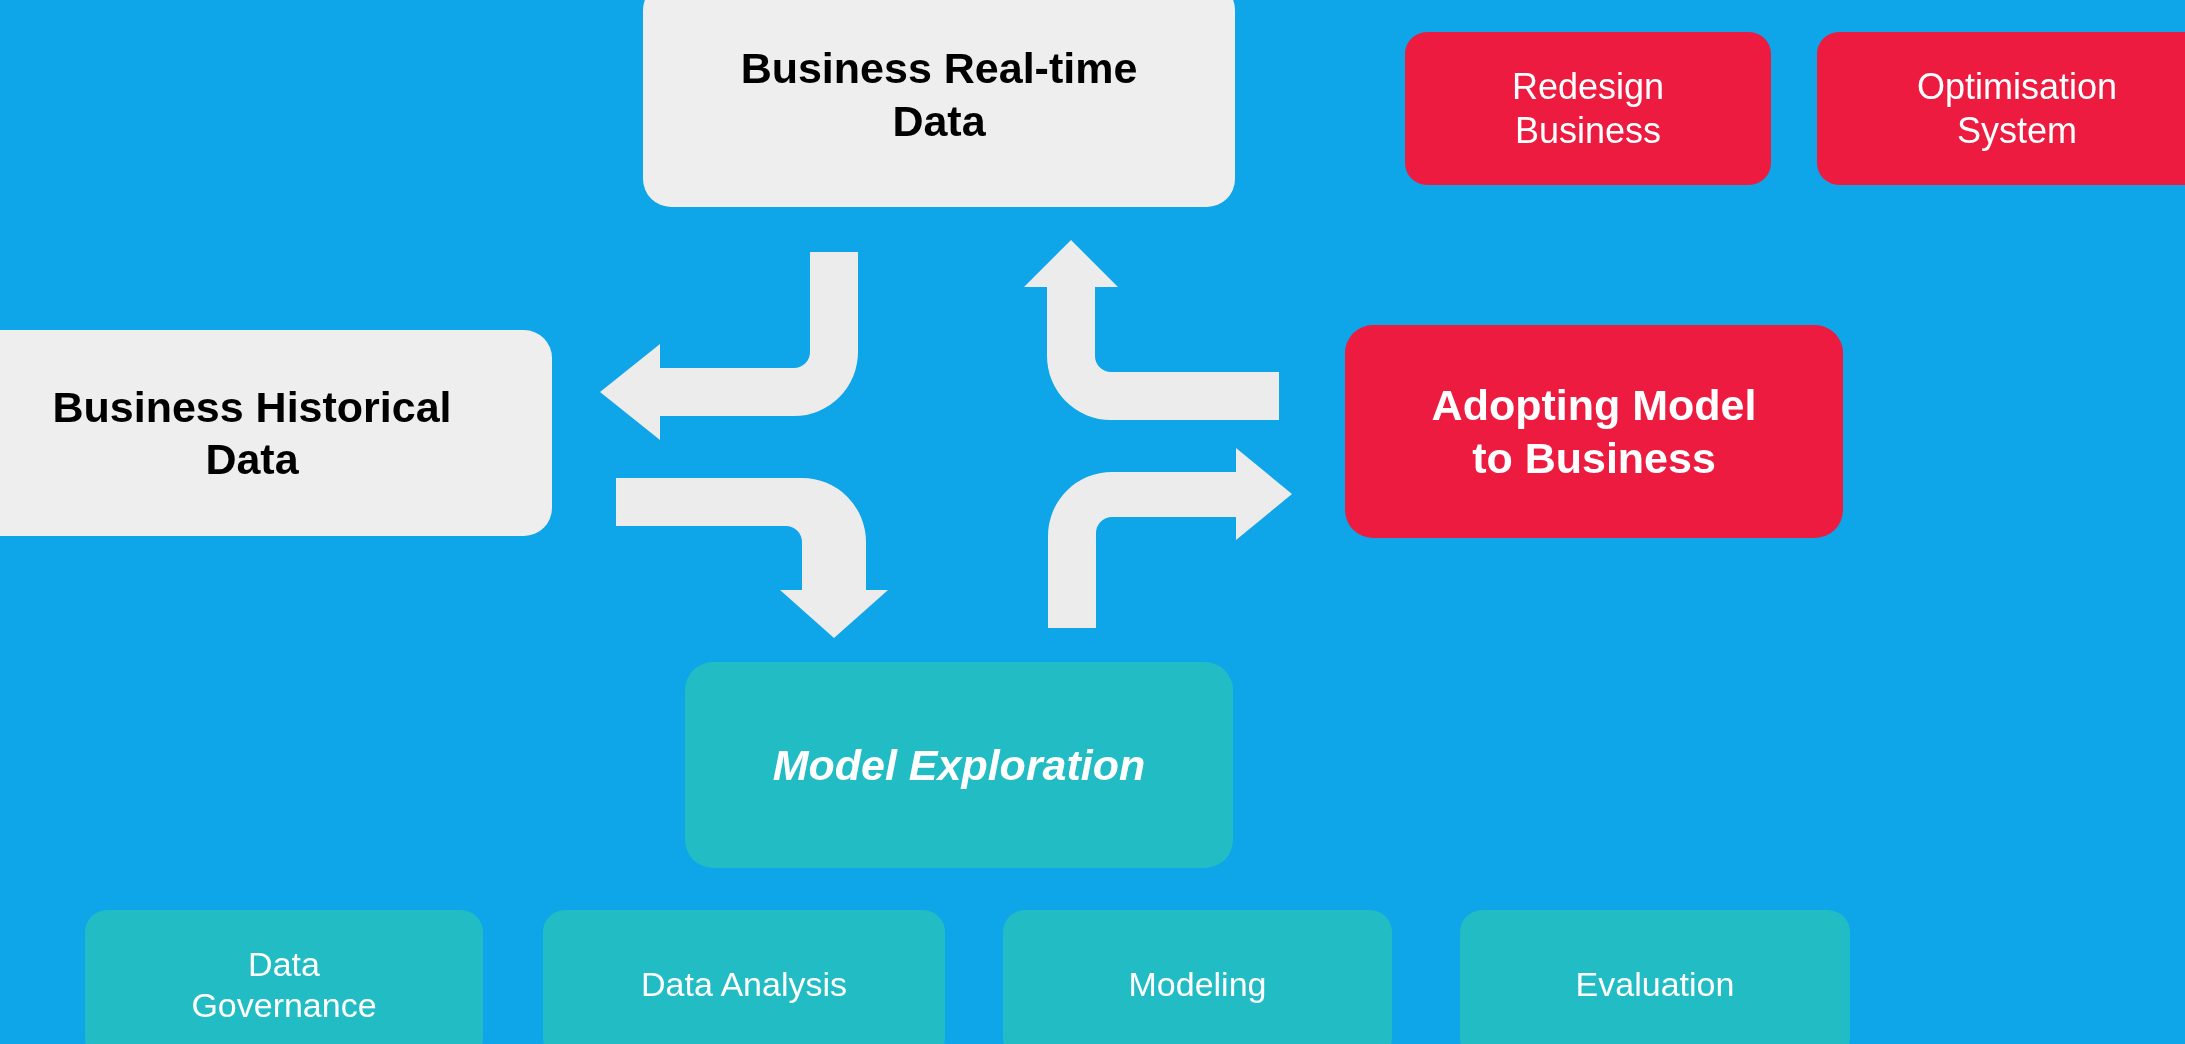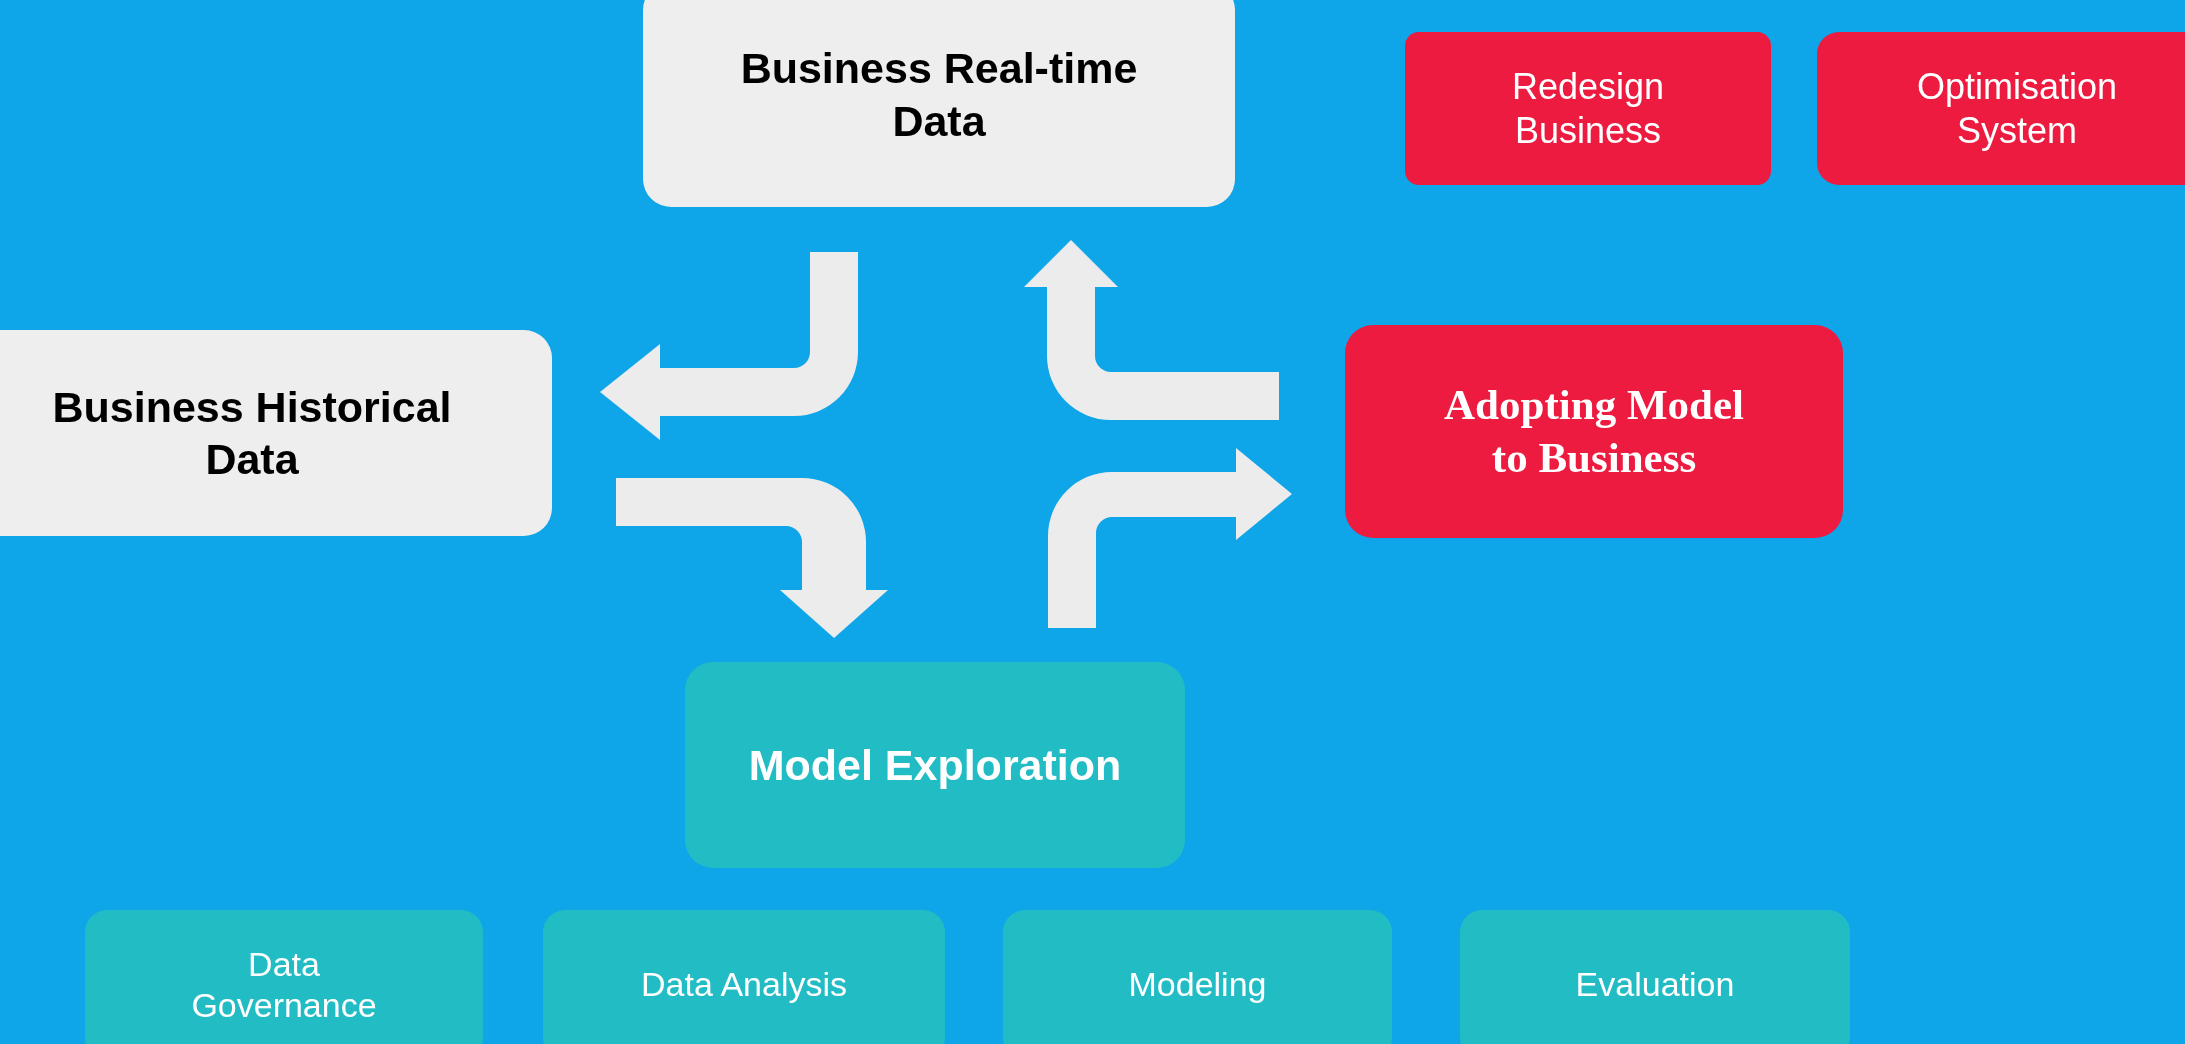--- a/index.html
+++ b/index.html
@@ -44,25 +44,25 @@
   .node.teal {
     background: #22bcc5;
     color: #ffffff;
   }
   .node.teal.bold {
     font-weight: 700;
   }
 
   
   #node-business-realtime-data { left: 643px;  top: -18px; width: 592px; height: 225px; font-size: 43px; border-radius: 28px; }
-  #node-redesign-business      { left: 1405px; top: 32px;  width: 366px; height: 153px; font-size: 36px; font-weight: 400; border-radius: 14px; }
+  #node-redesign-business      { left: 1405px; top: 32px;  width: 366px; height: 153px; font-size: 36px; font-weight: 400; border-radius: 22px; }
   #node-optimisation-system    { left: 1817px; top: 32px;  width: 400px; height: 153px; font-size: 36px; font-weight: 400; border-radius: 22px; }
   #node-business-historical-data { left: -48px; top: 330px; width: 600px; height: 206px; font-size: 43px; border-radius: 28px; }
-  #node-adopting-model         { left: 1345px; top: 325px; width: 498px; height: 213px; font-size: 43px; border-radius: 28px; font-family: Liberation Serif, serif; }
-  #node-model-exploration      { left: 685px;  top: 662px; width: 500px; height: 206px; font-size: 43px; border-radius: 28px; }
+  #node-adopting-model         { left: 1345px; top: 325px; width: 498px; height: 213px; font-size: 43px; border-radius: 28px; }
+  #node-model-exploration      { left: 685px;  top: 662px; width: 548px; height: 206px; font-size: 43px; border-radius: 28px; font-style: italic; }
   #node-data-governance        { left: 85px;   top: 910px; width: 398px; height: 150px; font-size: 34px; font-weight: 400; border-radius: 22px; }
   #node-data-analysis          { left: 543px;  top: 910px; width: 402px; height: 150px; font-size: 34px; font-weight: 400; border-radius: 22px; }
   #node-modeling               { left: 1003px; top: 910px; width: 389px; height: 150px; font-size: 34px; font-weight: 400; border-radius: 22px; }
   #node-evaluation             { left: 1460px; top: 910px; width: 390px; height: 150px; font-size: 34px; font-weight: 400; border-radius: 22px; }
 
   
   #arrows {
     position: absolute;
     left: 0;
     top: 0;

